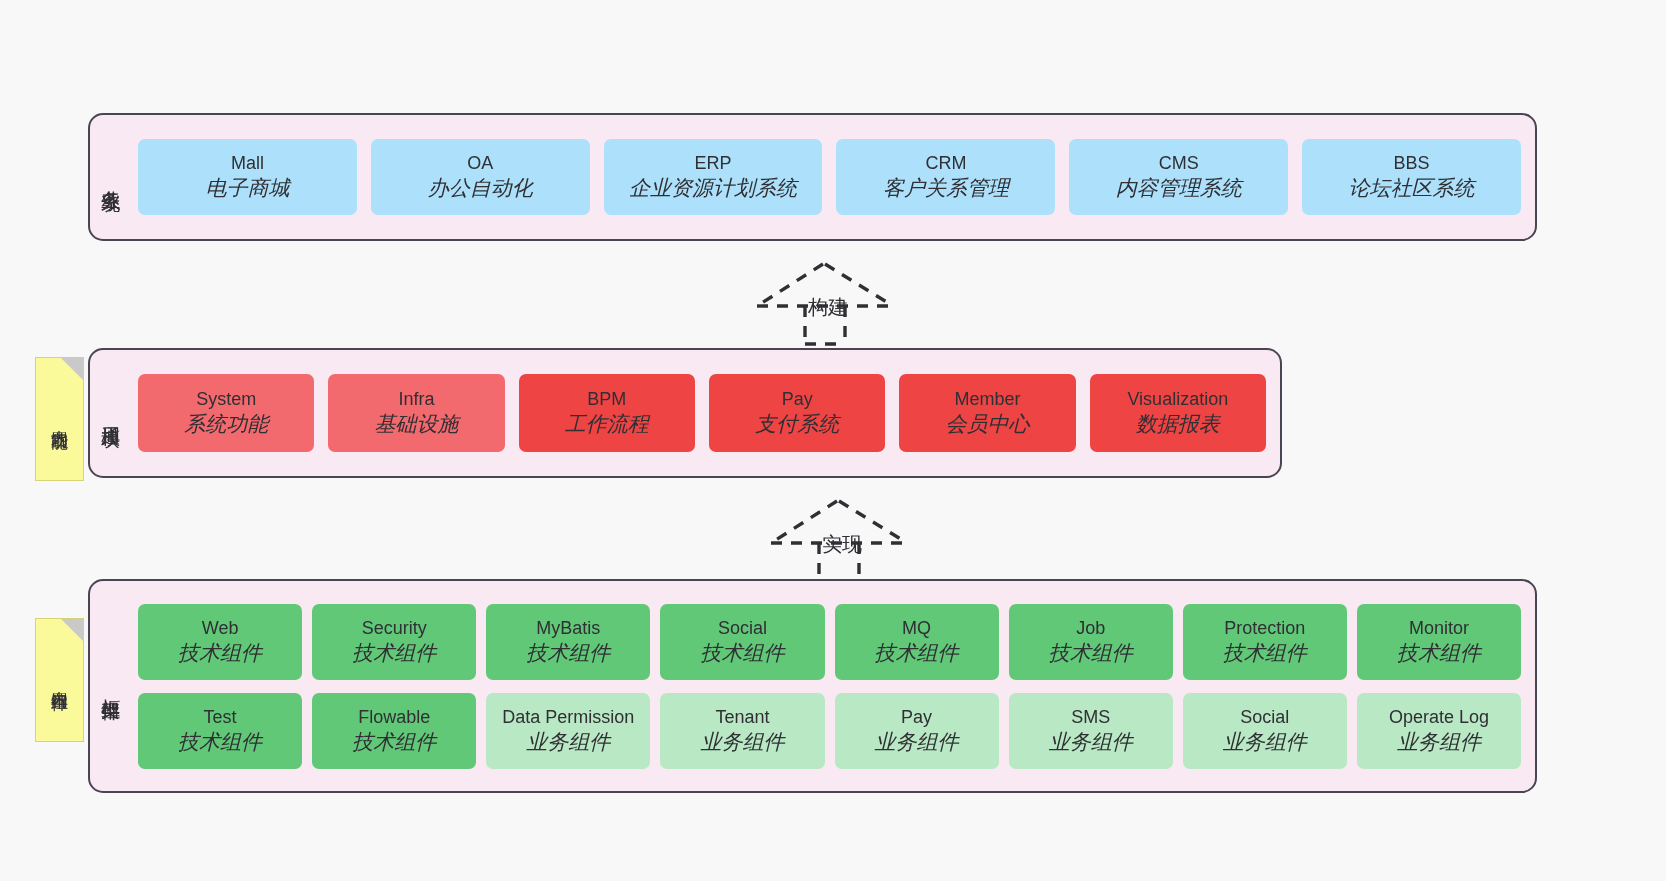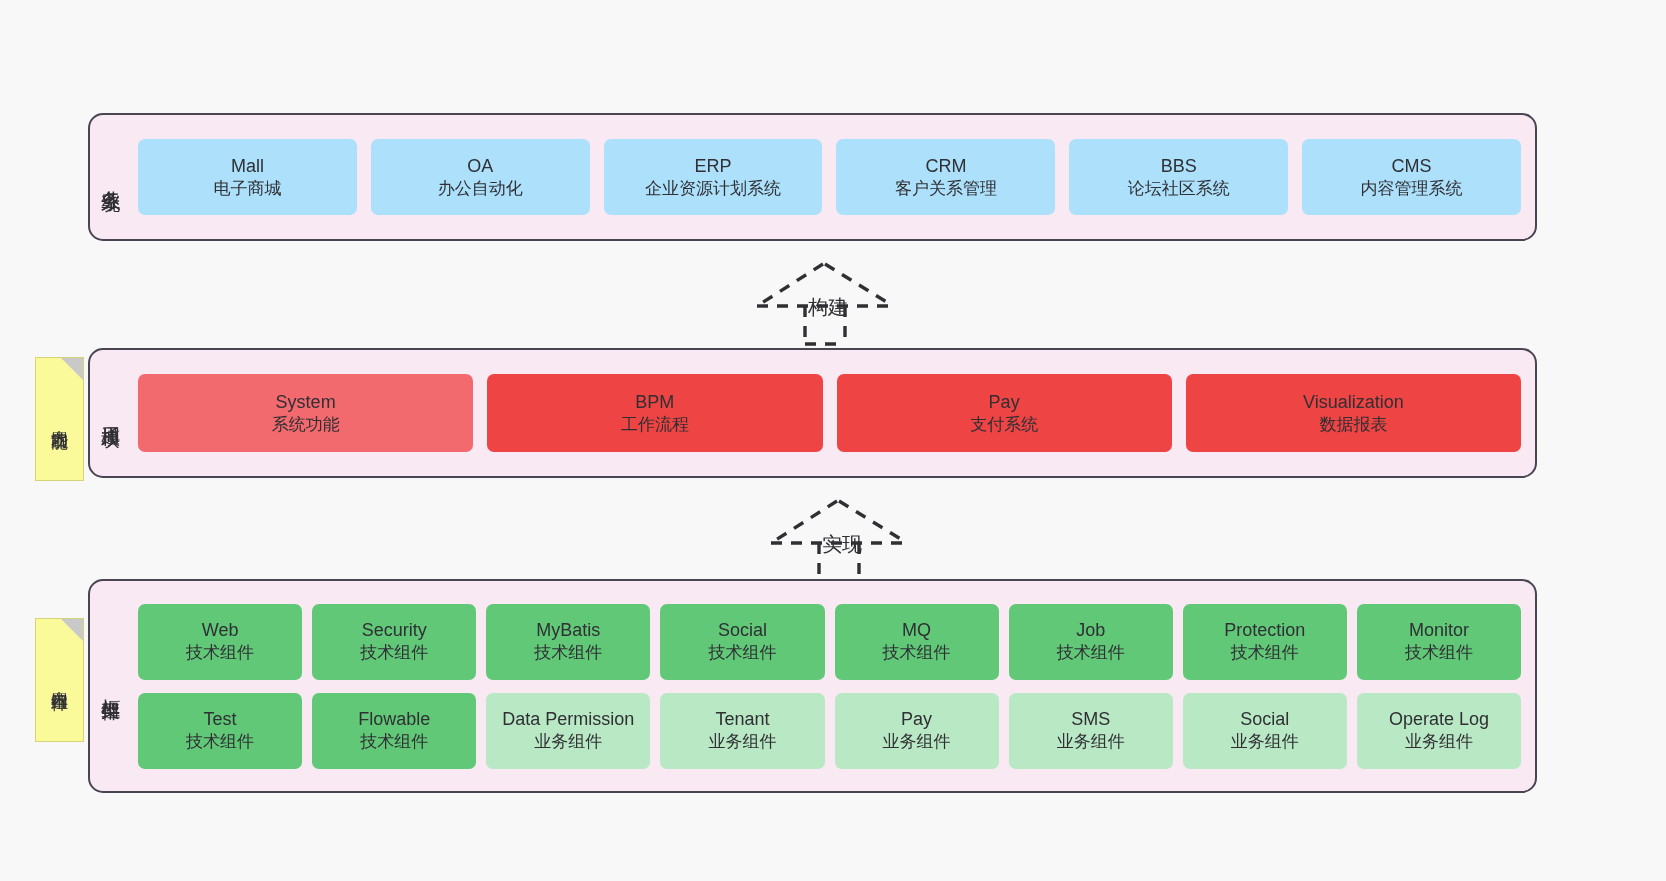--- a/index.html
+++ b/index.html
@@ -73,21 +73,21 @@
     border-radius: 7px;
     display: flex;
     flex-direction: column;
     align-items: center;
     justify-content: center;
     text-align: center;
     line-height: 1.26;
     color: #2f2f34;
   }
   .card .t1 { font-size: 18px; }
-  .card .t2 { font-size: 17px; }
+  .card .t2 { font-size: 21px; font-style: italic; }
 
   .card.blue   { background: #ade1fb; }
   .card.red    { background: #f2696e; }
   .card.pink   { background: #ef4444; }
   .card.green  { background: #61c878; }
   .card.lgreen { background: #b9e8c4; }
 
   .h-biz   { height: 76px; }
   .h-mod   { height: 78px; }
   .h-frame { height: 76px; }
@@ -151,26 +151,26 @@
       </div>
       <div class="card blue h-biz">
         <span class="t1">ERP</span>
         <span class="t2">企业资源计划系统</span>
       </div>
       <div class="card blue h-biz">
         <span class="t1">CRM</span>
         <span class="t2">客户关系管理</span>
       </div>
       <div class="card blue h-biz">
+        <span class="t1">CMS</span>
+        <span class="t2">内容管理系统</span>
+      </div>
+      <div class="card blue h-biz">
         <span class="t1">BBS</span>
         <span class="t2">论坛社区系统</span>
-      </div>
-      <div class="card blue h-biz">
-        <span class="t1">CMS</span>
-        <span class="t2">内容管理系统</span>
       </div>
 
     </div>
   </div>
 
   <div class="arrow" style="left:753px; top:258px; width:150px; height:88px;">
     <svg width="150" height="88" viewBox="0 0 150 88">
       <path d="M 72 6 L 140 48" fill="none" stroke="#2f2f34" stroke-width="3.4" stroke-dasharray="11 9" stroke-linecap="butt"></path>
       <path d="M 70 6 L 4 48" fill="none" stroke="#2f2f34" stroke-width="3.4" stroke-dasharray="11 9" stroke-linecap="butt"></path>
       <path d="M 4 48 L 140 48" fill="none" stroke="#2f2f34" stroke-width="3.4" stroke-dasharray="11 9" stroke-linecap="butt"></path>
@@ -179,35 +179,43 @@
       <path d="M 52 86 L 92 86" fill="none" stroke="#2f2f34" stroke-width="3.4" stroke-dasharray="11 9"></path>
     </svg>
     <div class="arrow-label" style="left:55px; top:36px;">构建</div>
   </div>
 
   <div class="note" style="left:35px; top:357px; width:49px; height:124px;">
     <span class="fold"></span>
     <span>内置功能</span>
   </div>
 
-  <div class="layer" id="layer-common" style="left:88px; top:348px; width:1449px; height:130px;">
+  <div class="layer" id="layer-common" style="left:88px; top:348px; width:1194px; height:130px;">
     <div class="layer-title">通用模块</div>
     <div class="layer-body">
 
       <div class="card red h-mod">
         <span class="t1">System</span>
         <span class="t2">系统功能</span>
       </div>
+      <div class="card red h-mod">
+        <span class="t1">Infra</span>
+        <span class="t2">基础设施</span>
+      </div>
       <div class="card pink h-mod">
         <span class="t1">BPM</span>
         <span class="t2">工作流程</span>
       </div>
       <div class="card pink h-mod">
         <span class="t1">Pay</span>
         <span class="t2">支付系统</span>
+      </div>
+      <div class="card pink h-mod">
+        <span class="t1">Member</span>
+        <span class="t2">会员中心</span>
       </div>
       <div class="card pink h-mod">
         <span class="t1">Visualization</span>
         <span class="t2">数据报表</span>
       </div>
 
     </div>
   </div>
 
   <div class="arrow" style="left:767px; top:495px; width:150px; height:88px;">

